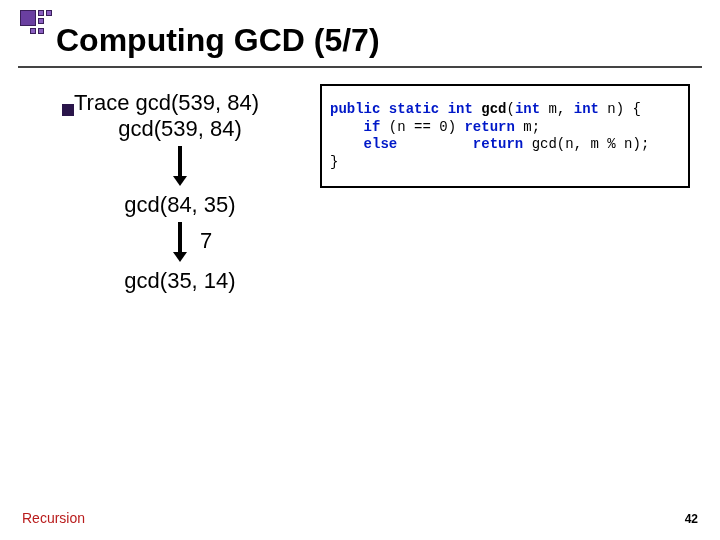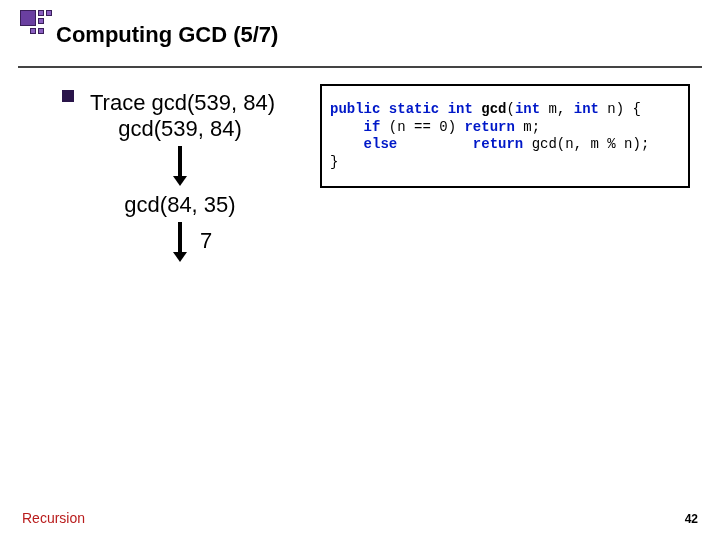--- a/index.html
+++ b/index.html
@@ -8,26 +8,26 @@
 
   .logo { position: absolute; left: 20px; top: 8px; width: 34px; height: 34px; }
   .logo .bigsq { position: absolute; left: 0; top: 2px; width: 16px; height: 16px; background: #6a3fa0; border: 1px solid #3a1f5a; }
   .logo .sm { position: absolute; width: 6px; height: 6px; background: #8a5fc0; border: 1px solid #3a1f5a; }
   .logo .sm.a { left: 18px; top: 2px; }
   .logo .sm.b { left: 26px; top: 2px; }
   .logo .sm.c { left: 18px; top: 10px; }
   .logo .sm.d { left: 10px; top: 20px; }
   .logo .sm.e { left: 18px; top: 20px; }
 
-  .title { position: absolute; left: 56px; top: 22px; font-size: 22px; font-weight: bold; }
+  .title { position: absolute; left: 56px; top: 22px; font-size: 32px; font-weight: bold; }
   .rule { position: absolute; left: 18px; right: 18px; top: 66px; height: 0; border-top: 2px solid #444; }
 
   .body { position: absolute; left: 0; top: 82px; right: 0; bottom: 42px; }
 
-  .bullet-row { position: absolute; left: 62px; top: 8px; display: flex; align-items: flex-start; gap: 16px; }
+  .bullet-row { position: absolute; left: 62px; top: 8px; display: flex; align-items: flex-end; gap: 0; }
   .bullet-sq { width: 12px; height: 12px; background: #2a154a; }
   .bullet-text { font-size: 22px; }
 
   .trace { position: absolute; left: 100px; top: 34px; font-size: 22px; text-align: center; }
   .call { margin-top: 0; }
   .arrow-wrap { position: relative; height: 42px; margin: 4px 0; }
   .down-arrow { position: absolute; left: 50%; top: 0; transform: translateX(-50%); }
   .down-arrow .shaft { width: 4px; height: 30px; background: #000; margin: 0 auto; }
   .down-arrow .head { width: 0; height: 0; border-left: 7px solid transparent; border-right: 7px solid transparent; border-top: 10px solid #000; margin: 0 auto; }
   .result-label { position: absolute; top: 6px; font-size: 22px; }
@@ -77,20 +77,21 @@
           </div>
       </div>
       <div class="call">gcd(84, 35)</div>
       <div class="arrow-wrap">
         <div class="down-arrow">
             <div class="shaft"></div>
             <div class="head"></div>
           </div>
         <div class="result-label" style="left:100px;">7</div>
       </div>
+      <div class="call">gcd(35, 14)</div>
     </div>
 
     <div class="codebox"><span class="kw">public</span> <span class="kw">static</span> <span class="kw">int</span> <span class="fn">gcd</span><span>(</span><span class="kw">int</span><span> m, </span><span class="kw">int</span><span> n) {</span>
 <span>    </span><span class="kw">if</span><span> (n == 0) </span><span class="kw">return</span><span> m;</span>
 <span>    </span><span class="kw">else</span><span>         </span><span class="kw">return</span><span> gcd(n, m % n);</span>
 <span>}</span></div>
 
   </div>
 
   <div class="footer-left">Recursion</div>

